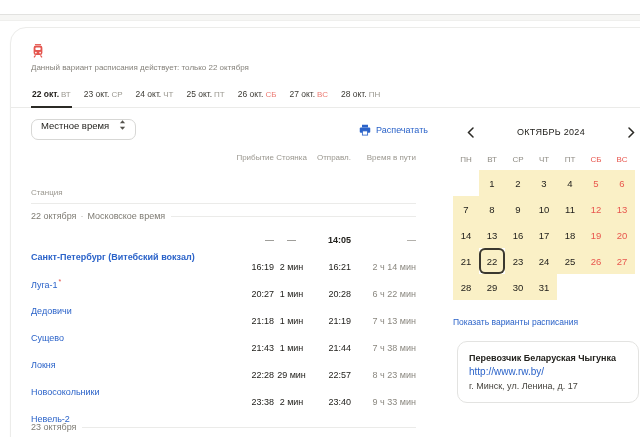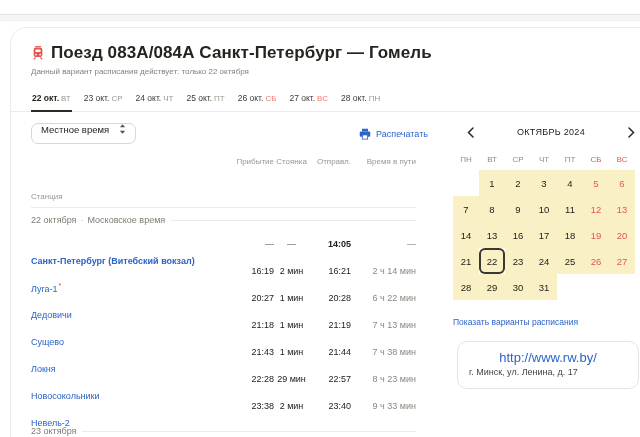--- a/index.html
+++ b/index.html
@@ -71,21 +71,21 @@
   .cal-grid { margin-top:3px; grid-auto-rows:26px; }
   .cal-cell { display:flex; align-items:center; justify-content:center; font-size:9.5px; color:#23221e; cursor:pointer; }
   .cal-cell.in { background:#faf0c6; }
   .cal-cell.we { color:#e8564e; }
   .cal-cell.sel { box-shadow:inset 0 0 0 2px #3a382f; border-radius:6px; }
   .cal-cell.empty { cursor:default; }
 
   .variants-link { display:inline-block; margin:17px 8px 0 2px; font-size:8.5px; color:#2b63c9; text-decoration:none; cursor:pointer; }
   .carrier { margin-top:12px; margin-left:6px; width:182px; border:1px solid #e3e3e1; border-radius:10px; padding:9px 11px; }
   .car-title { font-size:9px; font-weight:700; color:#23221e; line-height:14px; }
-  .car-url { display:block; font-size:13px; color:#2b63c9; line-height:14px; text-decoration:none; cursor:pointer;text-align:center; }
+  .car-url { display:block; font-size:10px; color:#2b63c9; line-height:14px; text-decoration:none; cursor:pointer; }
   .car-addr { font-size:9px; color:#46443e; line-height:14px; }
 </style>
 </head>
 <body>
 
 <div class="top-strip"></div>
 
 <div class="card">
 
   <div class="hdr">
@@ -93,21 +93,20 @@
       <span class="train-ico">
         <svg width="14" height="16" viewBox="0 0 16 17">
           <path d="M4.5 1.2h7" stroke="#e4564f" stroke-width="1.2" fill="none"></path>
           <rect x="3" y="2.2" width="10" height="11" rx="2.6" fill="#e4564f"></rect>
           <rect x="5" y="4.6" width="6" height="2.8" rx="0.9" fill="#fff"></rect>
           <circle cx="5.6" cy="10.4" r="0.95" fill="#fff"></circle>
           <circle cx="10.4" cy="10.4" r="0.95" fill="#fff"></circle>
           <path d="M5.2 13.4 3.4 15.8M10.8 13.4l1.8 2.4" stroke="#e4564f" stroke-width="1.3" fill="none"></path>
         </svg>
       </span>
-      <h1>Поезд 083А/084А Санкт-Петербург — Гомель</h1>
     </div>
     <div class="subtitle">Данный вариант расписания действует: только 22 октября</div>
   </div>
 
   <div class="tabs" id="tabs">
 
   <div class="tab active">
         <span class="t-date">22 окт.</span><span class="t-day">ВТ</span>
       </div>
       <div class="tab">
@@ -282,18 +281,19 @@
           <span class="cal-cell in">29</span>
           <span class="cal-cell in">30</span>
           <span class="cal-cell in">31</span>
           <span class="cal-cell empty"></span>
           <span class="cal-cell empty"></span>
           <span class="cal-cell empty"></span>
         </div>
     </div>
     <a class="variants-link">Показать варианты расписания</a>
     <div class="carrier">
+      <div class="car-title">Перевозчик Беларуская Чыгунка</div>
       <a class="car-url">http://www.rw.by/</a>
       <div class="car-addr">г. Минск, ул. Ленина, д. 17</div>
     </div>
   </div>
 
 </div>
 
 </body></html>

